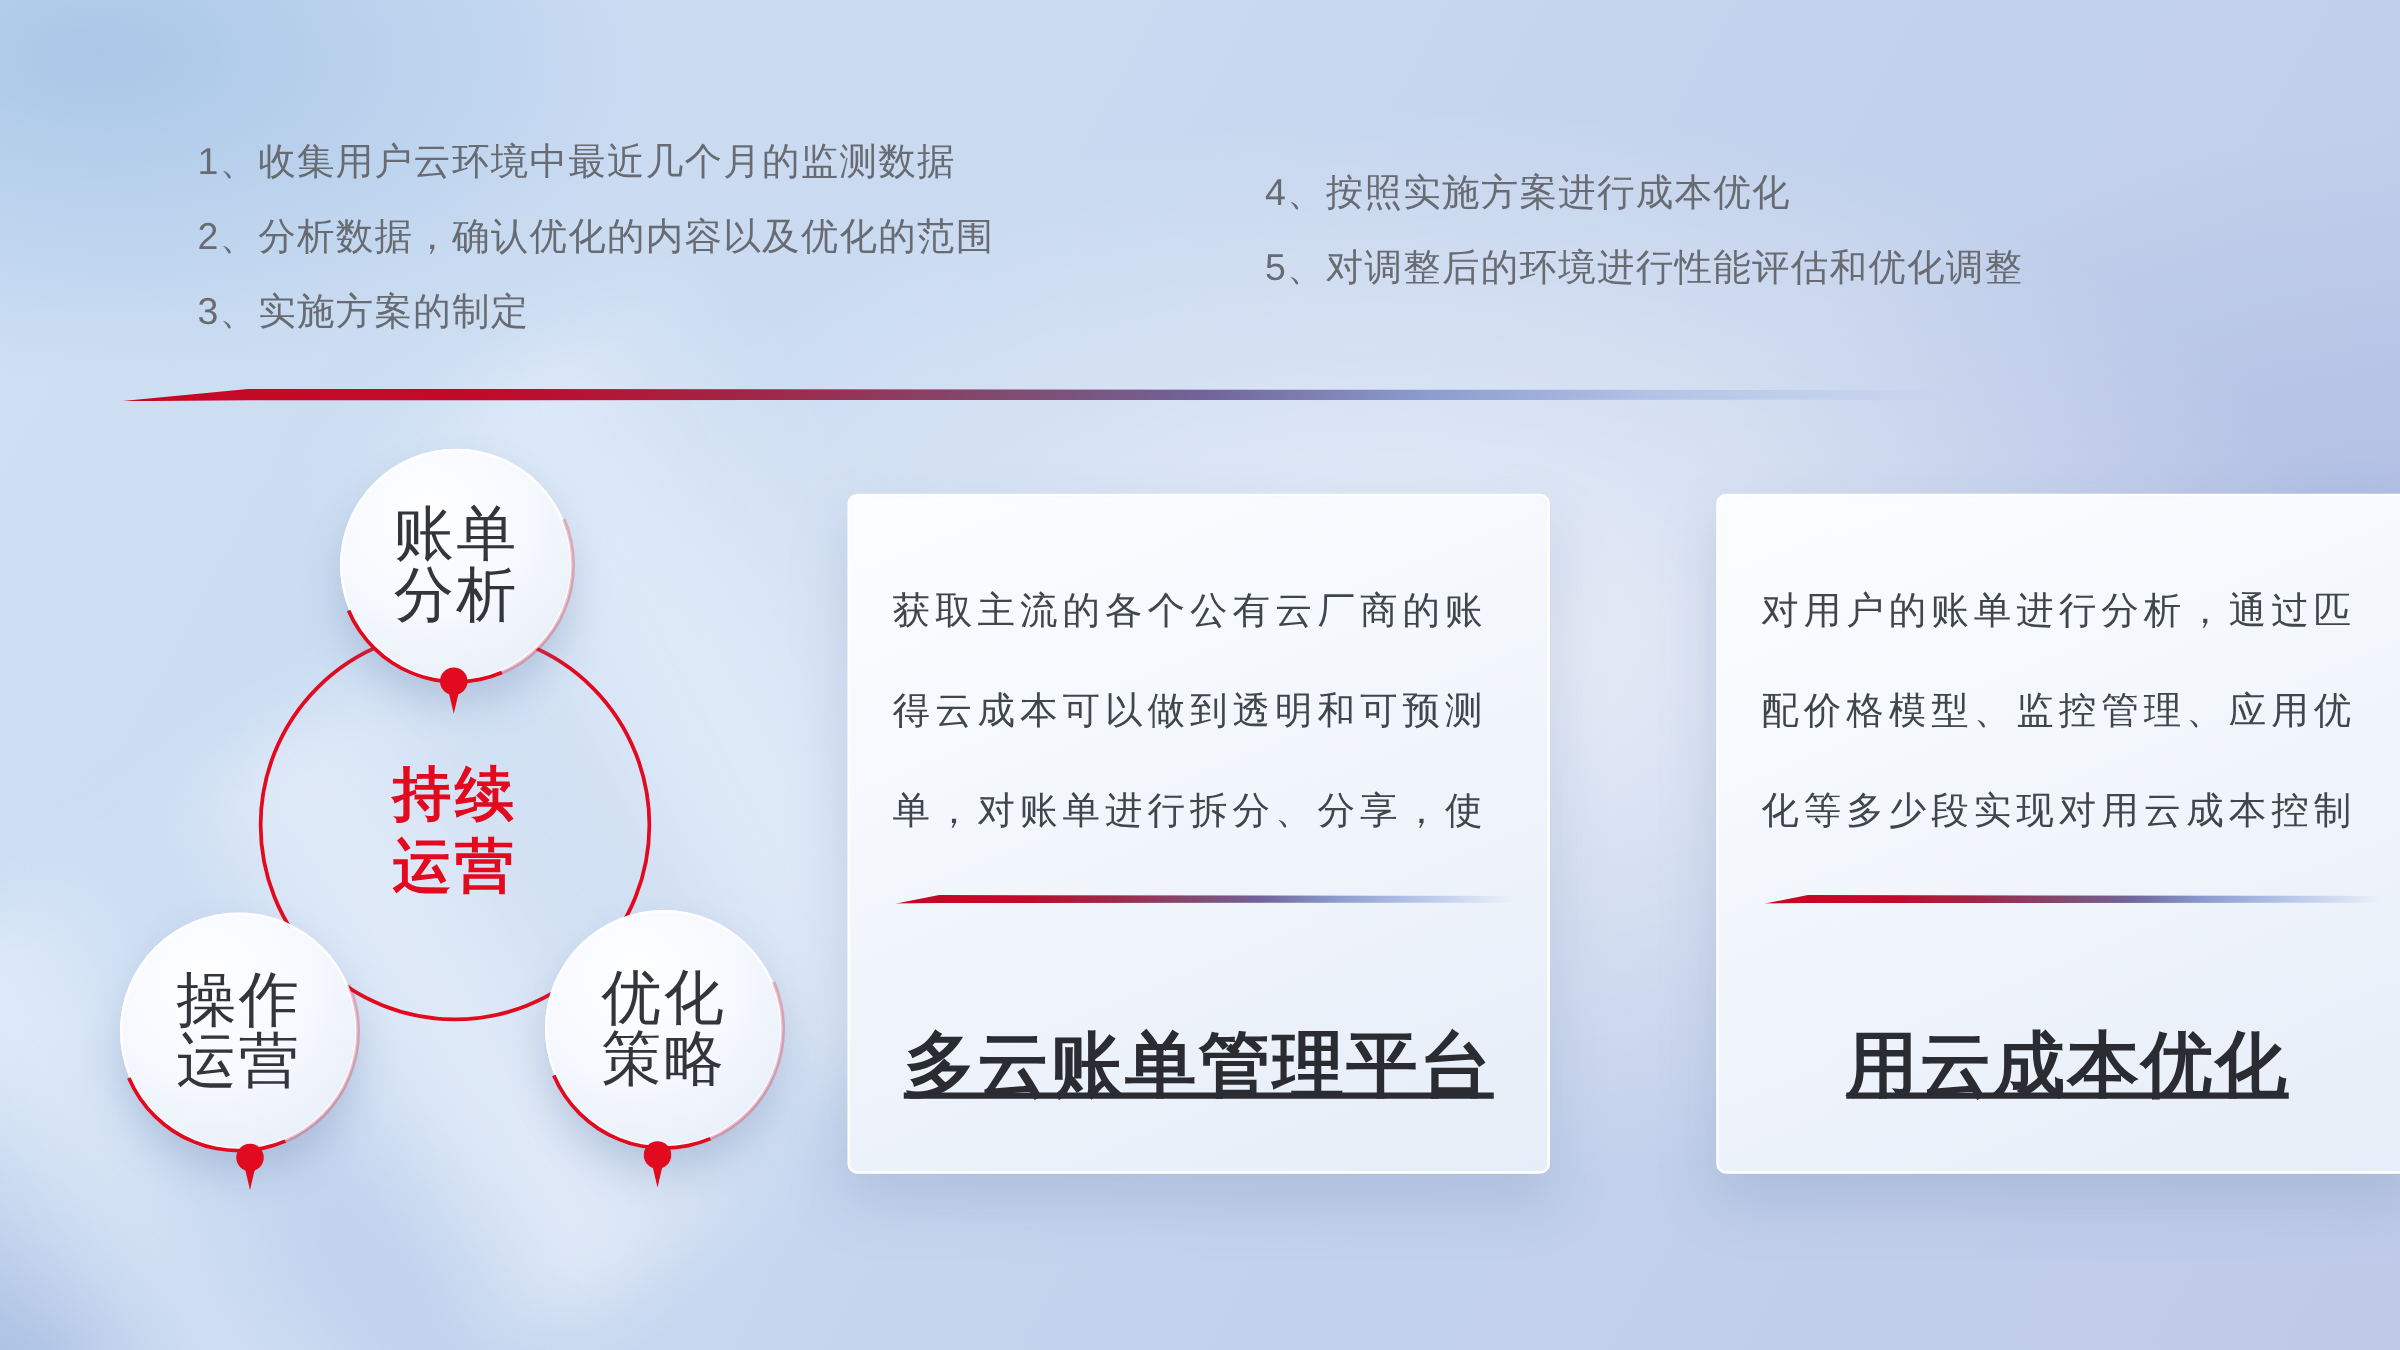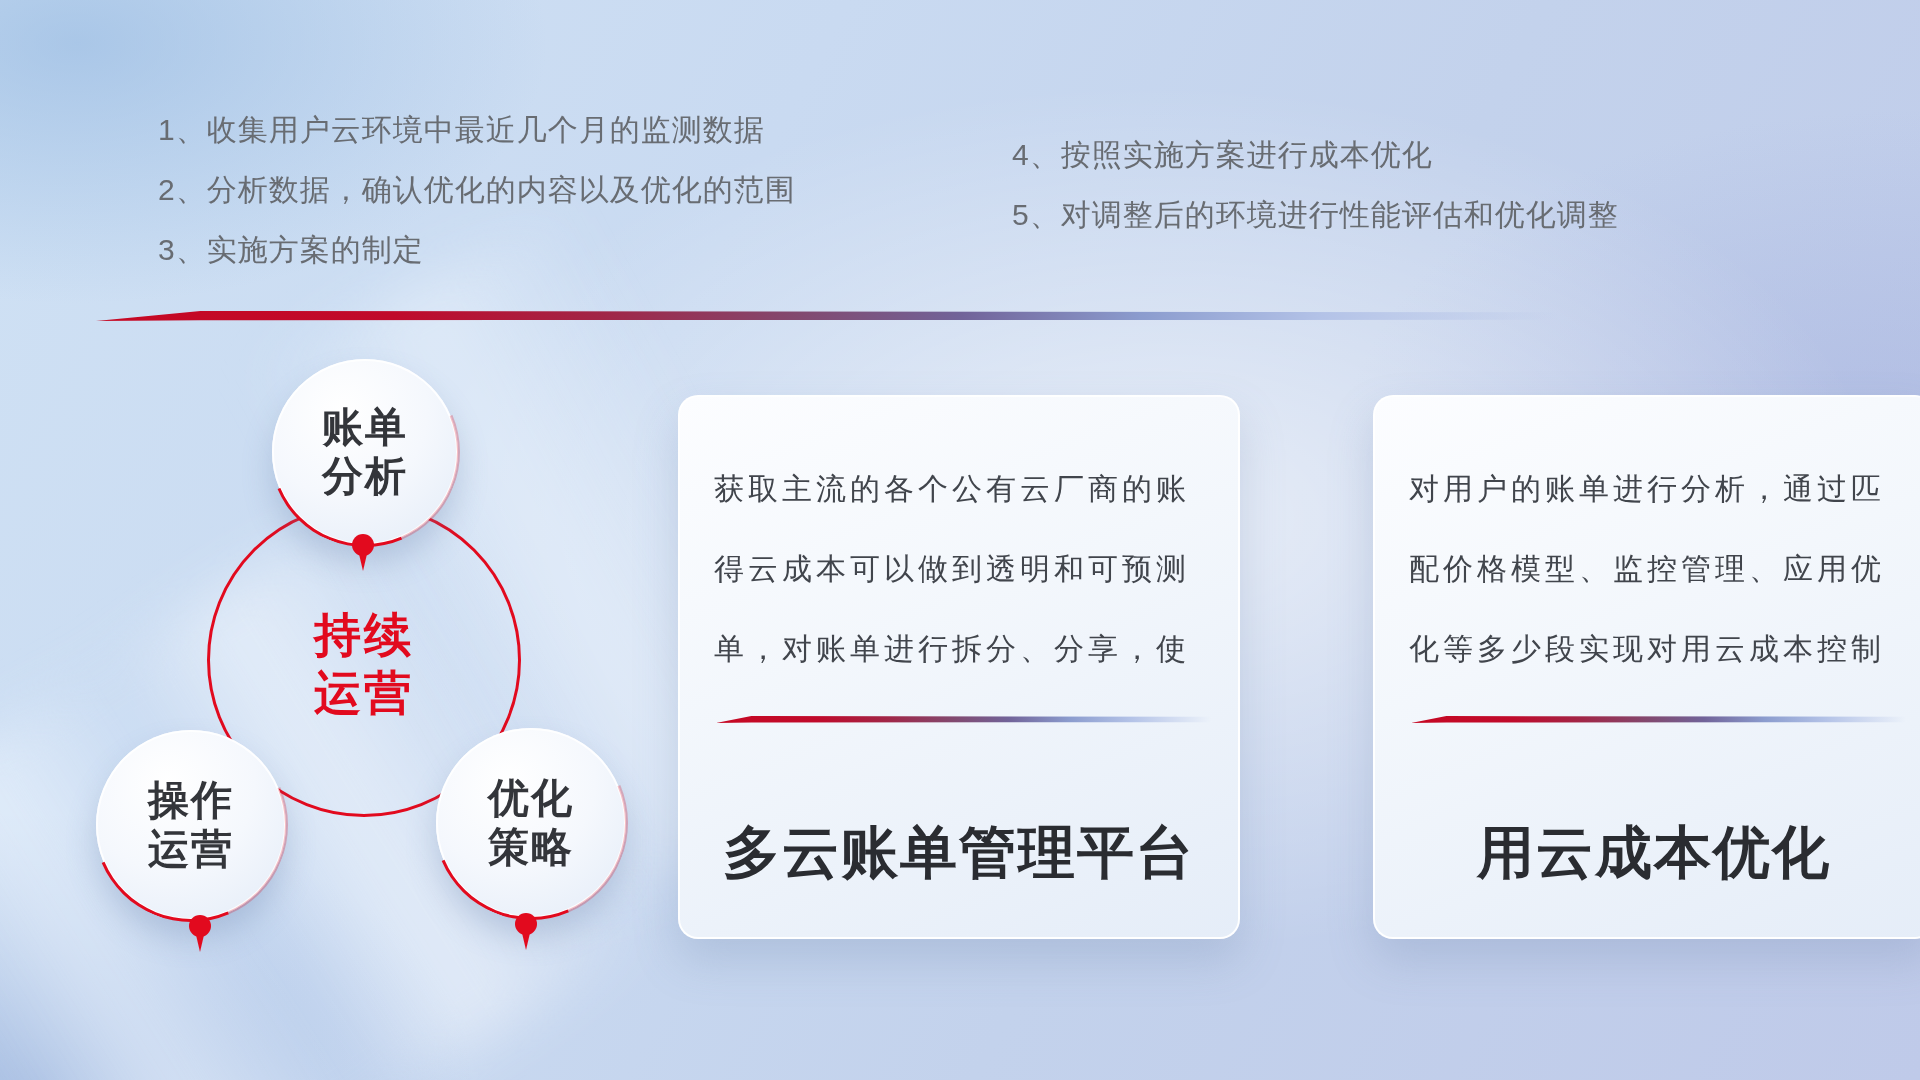--- a/index.html
+++ b/index.html
@@ -38,42 +38,42 @@
     color:#e20a1e;font-size:47px;font-weight:800;line-height:58px;letter-spacing:3px;}
   .node{position:absolute;border-radius:50%;z-index:2;display:flex;align-items:center;justify-content:center;
     background:radial-gradient(circle at 38% 28%,#ffffff 0%,#f5f8fd 48%,#e2ebf7 100%);
     box-shadow:0 18px 30px rgba(110,132,172,.30), inset 0 0 0 2px rgba(255,255,255,.85);}
   .node::after{content:'';position:absolute;inset:-2px;border-radius:50%;box-sizing:border-box;
     border:3px solid transparent;border-bottom-color:#e20a1e;border-right-color:rgba(226,10,30,.25);
     transform:rotate(22deg);}
   .node-top{left:272px;top:359px;width:186px;height:186px;}
   .node-left{left:96px;top:730px;width:190px;height:190px;}
   .node-right{left:436px;top:728px;width:190px;height:190px;}
-  .node-label{text-align:center;color:#33353a;font-size:41px;font-weight:700;line-height:49px;letter-spacing:2px;}
+  .node-label{text-align:center;color:#33353a;font-size:48px;font-weight:400;line-height:49px;letter-spacing:2px;}
   .pin{position:absolute;width:22px;height:22px;border-radius:50%;background:#e20a1e;z-index:3;}
   .pin::after{content:'';position:absolute;left:7px;top:20px;width:0;height:0;
     border-left:4px solid transparent;border-right:4px solid transparent;border-top:17px solid #e20a1e;}
   .pin-top{left:352px;top:534px;}
   .pin-left{left:189px;top:915px;}
   .pin-right{left:515px;top:913px;}
 
   
-  .card{position:absolute;top:395px;width:562px;height:544px;border-radius:20px;box-sizing:border-box;
+  .card{position:absolute;top:395px;width:562px;height:544px;border-radius:8px;box-sizing:border-box;
     background:linear-gradient(158deg,#fcfdff 0%,#f3f7fc 42%,#e5edf8 100%);
     border:2px solid rgba(255,255,255,.95);
     box-shadow:0 22px 44px rgba(112,134,175,.26);}
   .card::after{content:'';position:absolute;inset:14px -6px -7px -3px;border-radius:20px;
     border:3px solid #de0a24;border-top:0;z-index:-1;}
   .card-1{left:678px;}
   .card-2{left:1373px;}
   .card-body{position:absolute;left:34px;right:28px;top:52px;color:#41454c;
     font-size:30px;line-height:80px;letter-spacing:4px;white-space:nowrap;}
   .card-comet{left:36px;top:319px;width:505px;height:7px;}
   .card-title{position:absolute;left:0;right:0;top:420px;text-align:center;
-    color:#2a2c31;font-size:57px;font-weight:700;line-height:70px;letter-spacing:2px;}
+    color:#2a2c31;font-size:57px;font-weight:700;line-height:70px;letter-spacing:2px;text-decoration:underline;}
 </style>
 </head>
 <body>
 
 <div id="stage">
   <div class="beam beam1"></div>
   <div class="beam beam2"></div>
 
   <div class="steps steps-left">
     <div class="step">1、收集用户云环境中最近几个月的监测数据</div>

